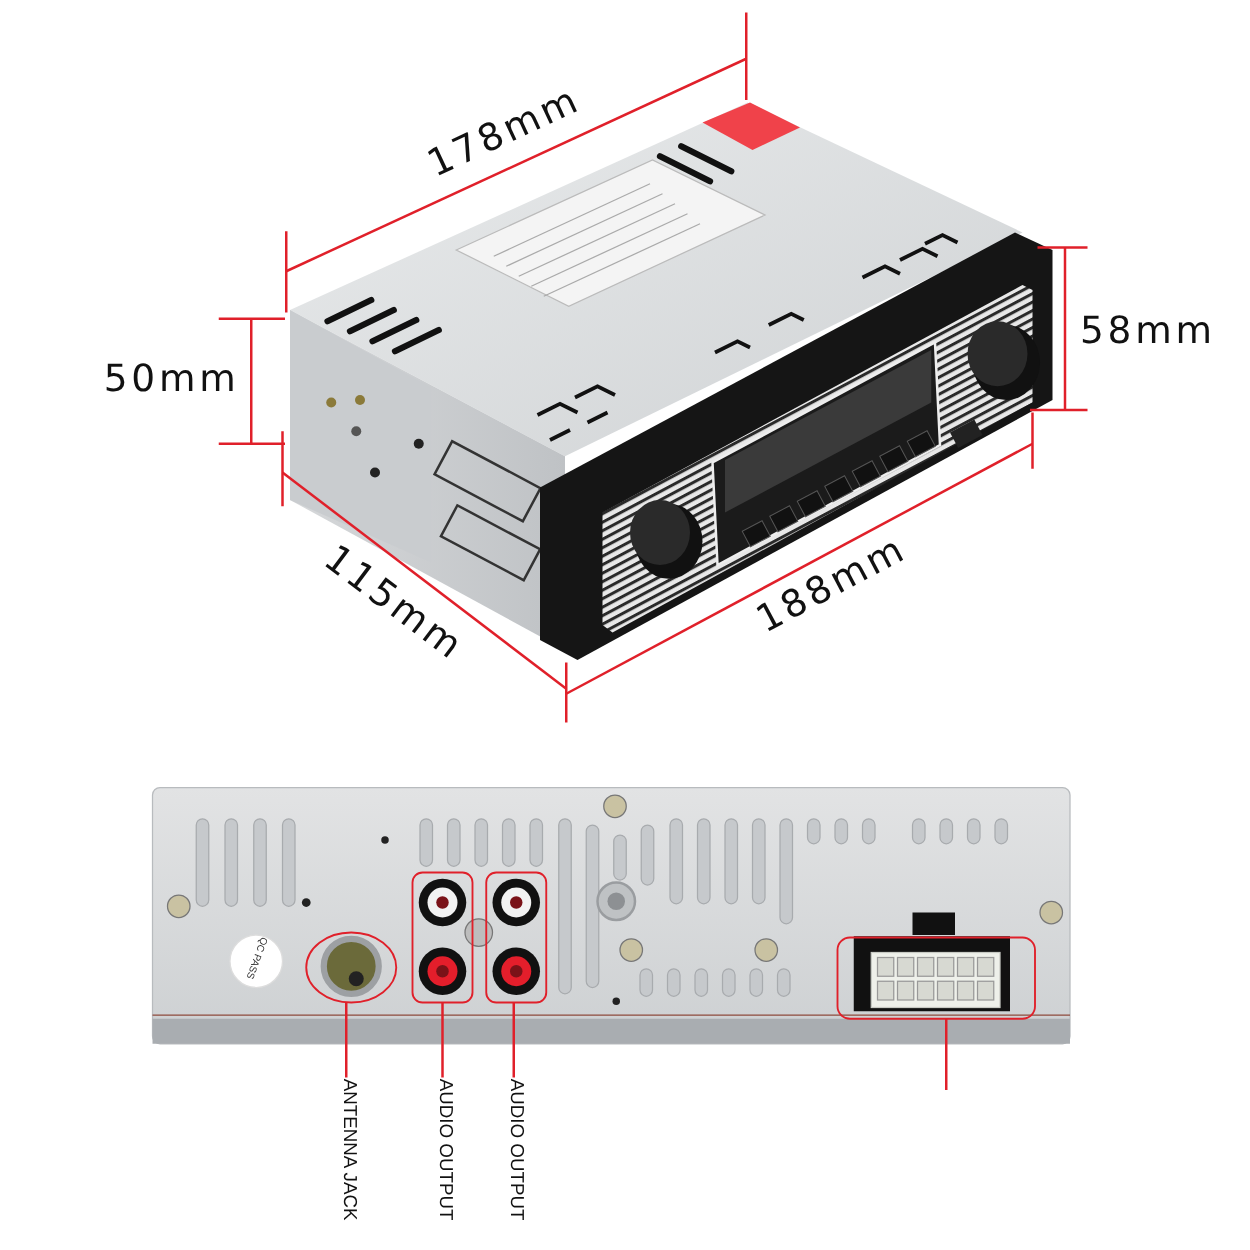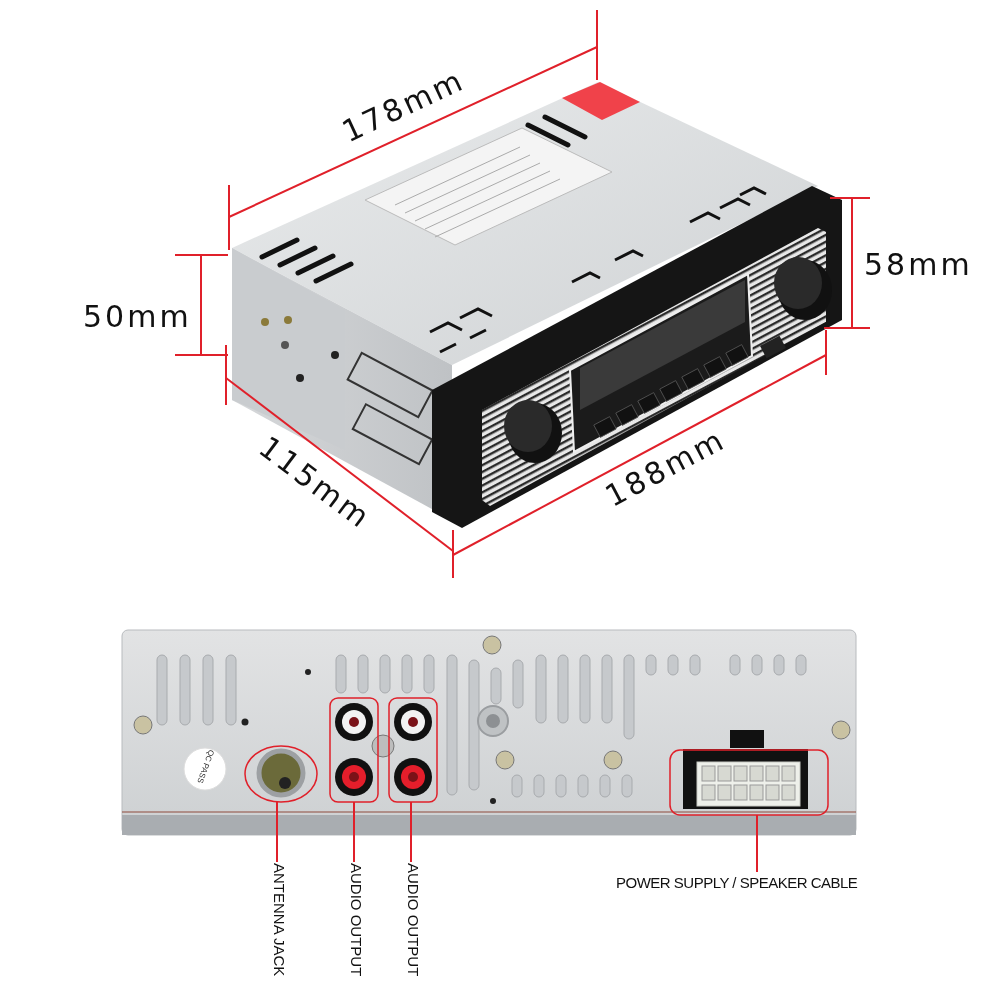--- a/index.html
+++ b/index.html
@@ -227,25 +227,24 @@
 
   <g stroke="#e0202a" stroke-width="2">
     <line x1="277" y1="802" x2="277" y2="862"></line>
     <line x1="354" y1="802" x2="354" y2="862"></line>
     <line x1="411" y1="802" x2="411" y2="862"></line>
     <line x1="757" y1="815" x2="757" y2="872"></line>
   </g>
 </svg>
 
 <div class="dim-label" style="left:338px;top:88px;transform:rotate(-25deg);">178mm</div>
-<div class="dim-label" style="left:83px;top:299px;text-align:right;">50mm</div>
+<div class="dim-label" style="left:83px;top:286px;text-align:right;">50mm</div>
 <div class="dim-label" style="left:864px;top:247px;">58mm</div>
 <div class="dim-label" style="left:250px;top:465px;transform:rotate(37deg);">115mm</div>
 <div class="dim-label" style="left:600px;top:450px;transform:rotate(-28deg);">188mm</div>
 
 <div style="position:absolute;left:188px;top:762px;font-size:8px;font-family:'Liberation Sans',sans-serif;color:#333;transform:rotate(110deg);">QC PASS</div>
 
 <div class="vlabel" style="left:288px;top:863px;">ANTENNA JACK</div>
 <div class="vlabel" style="left:365px;top:863px;">AUDIO OUTPUT</div>
 <div class="vlabel" style="left:422px;top:863px;">AUDIO OUTPUT</div>
-<div class="hlabel" style="left:616px;top:874px;">POWER SUPPLY / SPEAKER CABLE</div>
 
 </div>
 
 </body></html>

